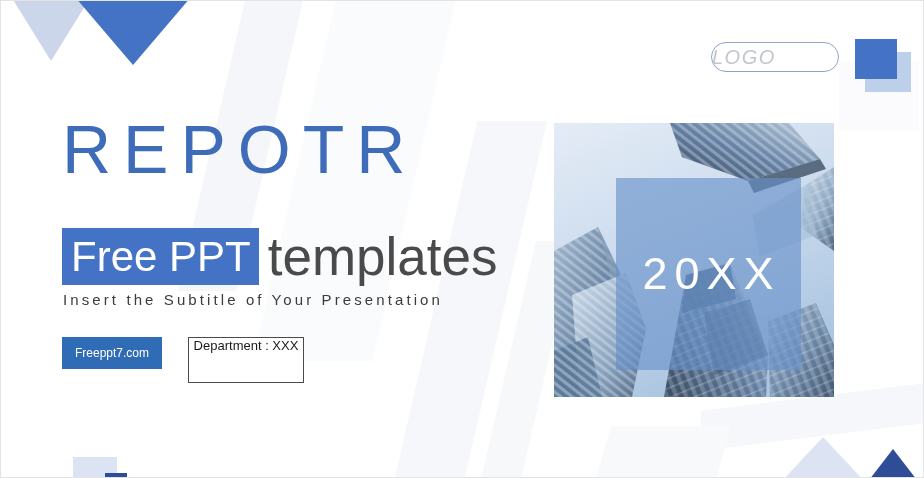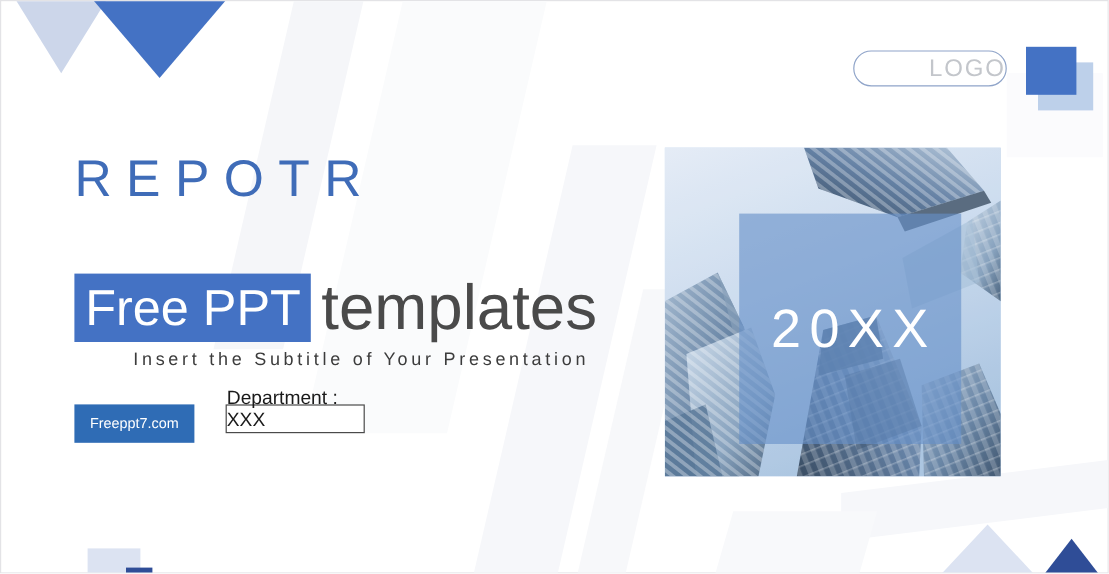--- a/index.html
+++ b/index.html
@@ -120,22 +120,23 @@
 
   
   .logo-pill {
     position: absolute;
     left: 710px; top: 41px;
     width: 128px; height: 30px;
     border: 1.4px solid #8fa4c9;
     border-radius: 16px;
     display: flex;
     align-items: center;
-    justify-content: flex-end;
+    justify-content: flex-start;
     box-sizing: border-box;
+    font-style: italic;
   }
   .logo-pill span {
     font-size: 20px;
     letter-spacing: 1.5px;
     color: #c3c6cb;
     font-family: "Liberation Sans", sans-serif;
   }
   .sq-light {
     position: absolute;
     left: 864px; top: 51px;
@@ -146,21 +147,21 @@
     position: absolute;
     left: 854px; top: 38px;
     width: 42px; height: 40px;
     background: #4472c4;
   }
 
   
   .title-main {
     position: absolute;
     left: 61px; top: 114px;
-    font-size: 43px;
+    font-size: 68px;
     line-height: 68px;
     letter-spacing: 12px;
     color: #3f6cb8;
     font-family: "Liberation Sans", sans-serif;
     white-space: nowrap;
   }
 
   .subtitle-row {
     position: absolute;
     left: 61px; top: 227px;
@@ -185,47 +186,46 @@
   }
 
   .sub-line {
     position: absolute;
     left: 62px; top: 290px;
     font-size: 15px;
     letter-spacing: 3.1px;
     color: #3c3c3c;
     white-space: nowrap;
     font-family: "Liberation Sans", sans-serif;
-    margin-left: 48px;
   }
 
   
   .btn-primary {
     position: absolute;
     left: 61px; top: 336px;
     width: 100px; height: 32px;
     background: #2f6cb5;
     color: #ffffff;
     font-size: 12px;
     display: flex;
     align-items: center;
     justify-content: center;
     box-sizing: border-box;
     font-family: "Liberation Sans", sans-serif;
   }
   .btn-outline {
     position: absolute;
     left: 187px; top: 336px;
-    width: 116px; height: 24px;
+    width: 116px; height: 46px;
     border: 1px solid #4a4a4a;
     background: #ffffff;
     color: #1a1a1a;
-    font-size: 16px;
-    display: flex;
-    align-items: flex-end;
+    font-size: 13px;
+    display: flex;
+    align-items: flex-start;
     justify-content: center;
     box-sizing: border-box;
     font-family: "Liberation Sans", sans-serif;
   }
 
   
   .photo-frame {
     position: absolute;
     left: 553px; top: 122px;
     width: 280px; height: 274px;

